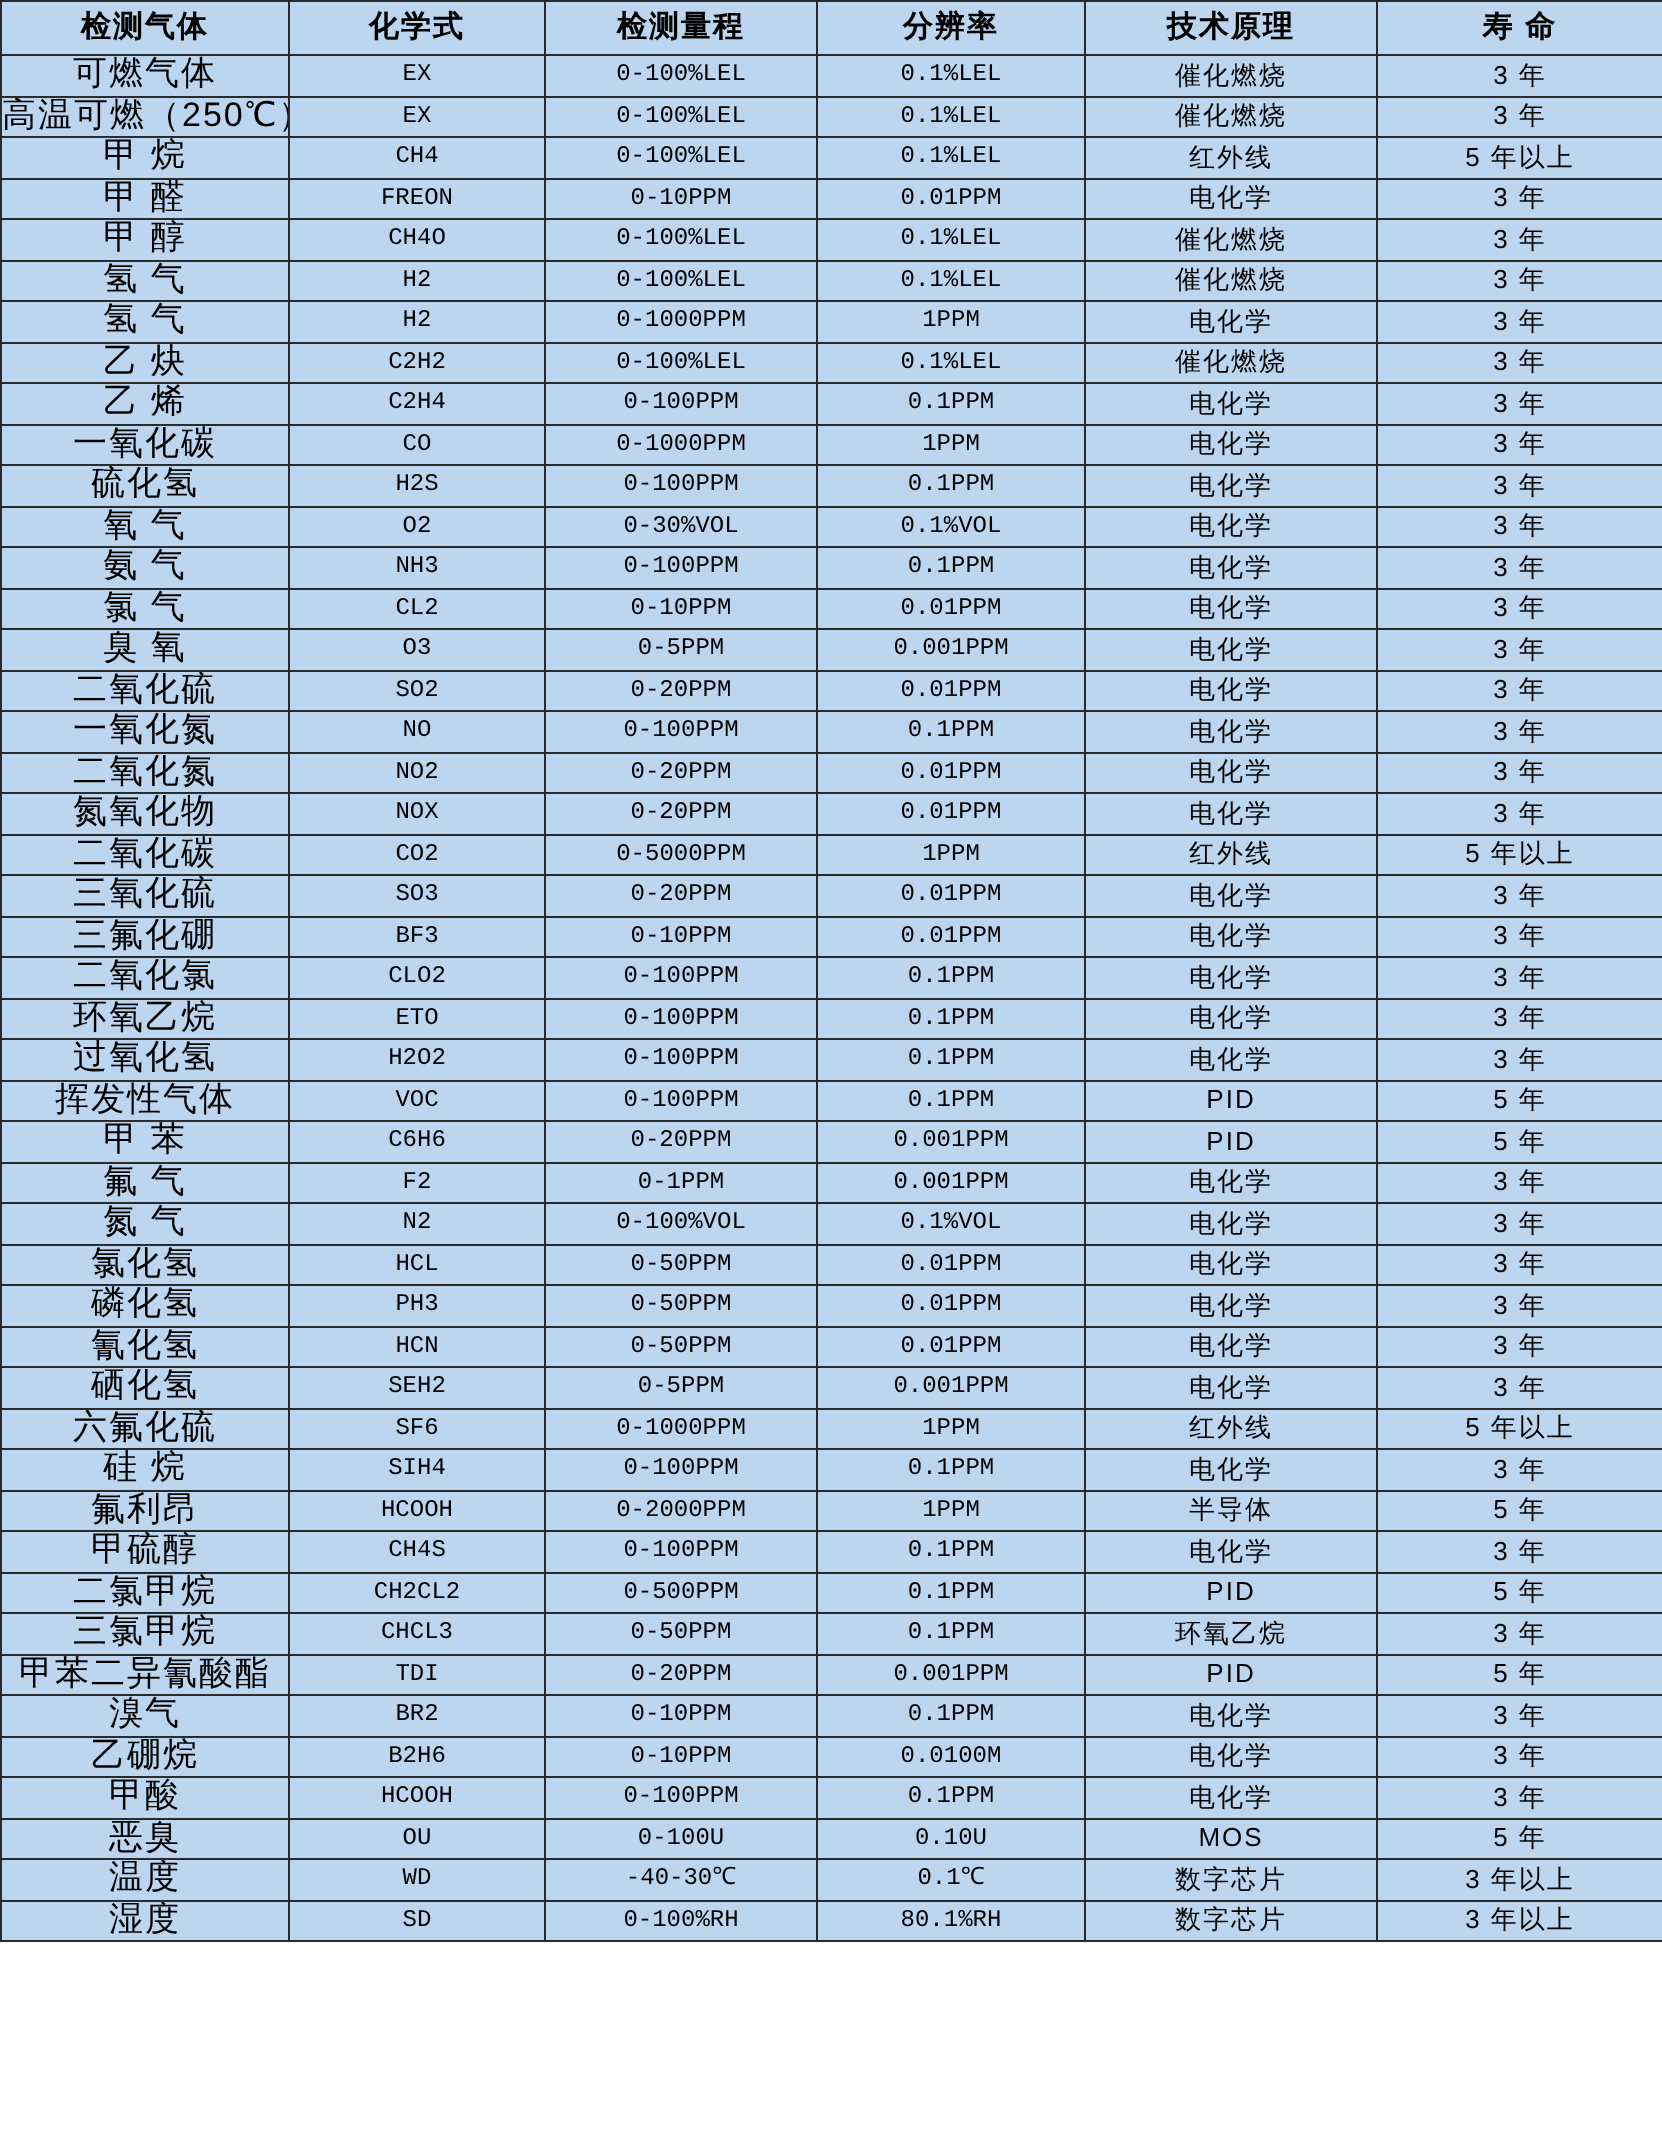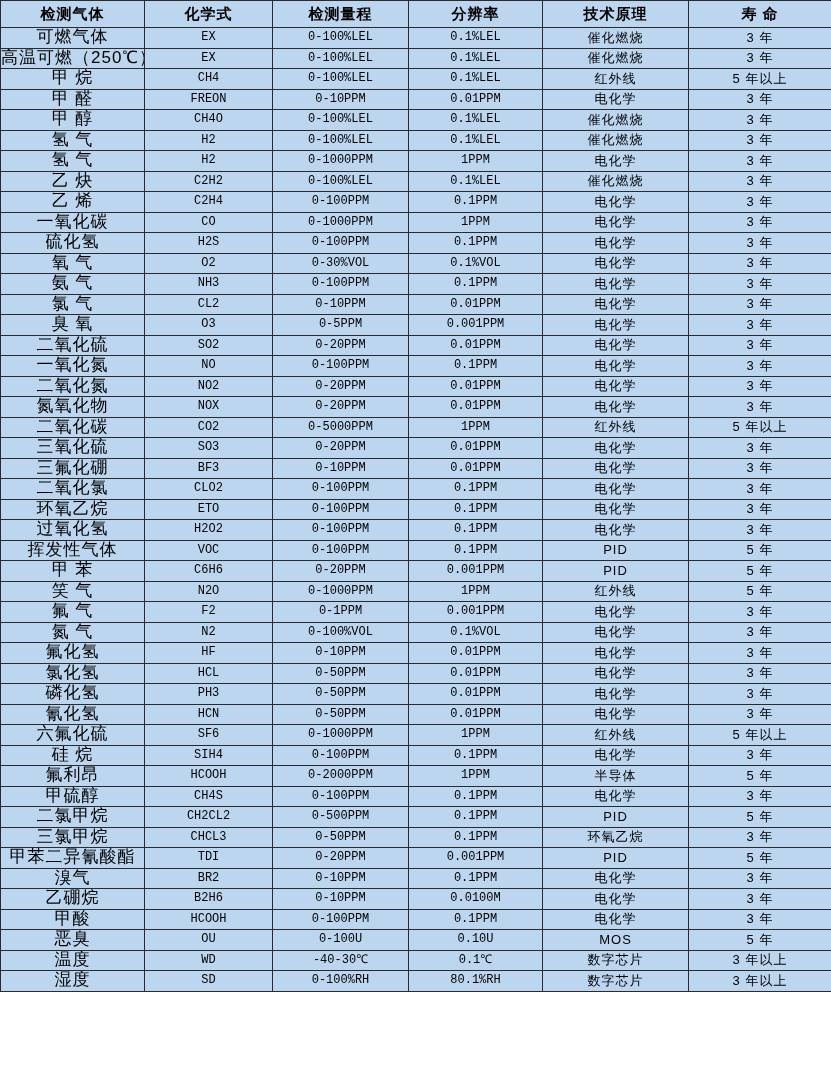--- a/index.html
+++ b/index.html
@@ -297,72 +297,64 @@
       </tr>
       <tr>
         <td class="name">甲 苯</td>
         <td class="formula">C6H6</td>
         <td class="range">0-20PPM</td>
         <td class="res">0.001PPM</td>
         <td class="tech">PID</td>
         <td class="life">5 年</td>
       </tr>
       <tr>
-        <td class="name">笑 气</td>
-        <td class="formula">N2O</td>
-        <td class="range">0-1000PPM</td>
-        <td class="res">1PPM</td>
-        <td class="tech">红外线</td>
-        <td class="life">5 年</td>
-      </tr>
-      <tr>
         <td class="name">氟 气</td>
         <td class="formula">F2</td>
         <td class="range">0-1PPM</td>
         <td class="res">0.001PPM</td>
         <td class="tech">电化学</td>
         <td class="life">3 年</td>
       </tr>
       <tr>
         <td class="name">氮 气</td>
         <td class="formula">N2</td>
         <td class="range">0-100%VOL</td>
         <td class="res">0.1%VOL</td>
         <td class="tech">电化学</td>
         <td class="life">3 年</td>
       </tr>
       <tr>
-        <td class="name">氟化氢</td>
-        <td class="formula">HF</td>
-        <td class="range">0-10PPM</td>
-        <td class="res">0.01PPM</td>
-        <td class="tech">电化学</td>
-        <td class="life">3 年</td>
-      </tr>
-      <tr>
         <td class="name">氯化氢</td>
         <td class="formula">HCL</td>
         <td class="range">0-50PPM</td>
         <td class="res">0.01PPM</td>
         <td class="tech">电化学</td>
         <td class="life">3 年</td>
       </tr>
       <tr>
         <td class="name">磷化氢</td>
         <td class="formula">PH3</td>
         <td class="range">0-50PPM</td>
         <td class="res">0.01PPM</td>
         <td class="tech">电化学</td>
         <td class="life">3 年</td>
       </tr>
       <tr>
         <td class="name">氰化氢</td>
         <td class="formula">HCN</td>
         <td class="range">0-50PPM</td>
         <td class="res">0.01PPM</td>
+        <td class="tech">电化学</td>
+        <td class="life">3 年</td>
+      </tr>
+      <tr>
+        <td class="name">硒化氢</td>
+        <td class="formula">SEH2</td>
+        <td class="range">0-5PPM</td>
+        <td class="res">0.001PPM</td>
         <td class="tech">电化学</td>
         <td class="life">3 年</td>
       </tr>
       <tr>
         <td class="name">六氟化硫</td>
         <td class="formula">SF6</td>
         <td class="range">0-1000PPM</td>
         <td class="res">1PPM</td>
         <td class="tech">红外线</td>
         <td class="life">5 年以上</td>

